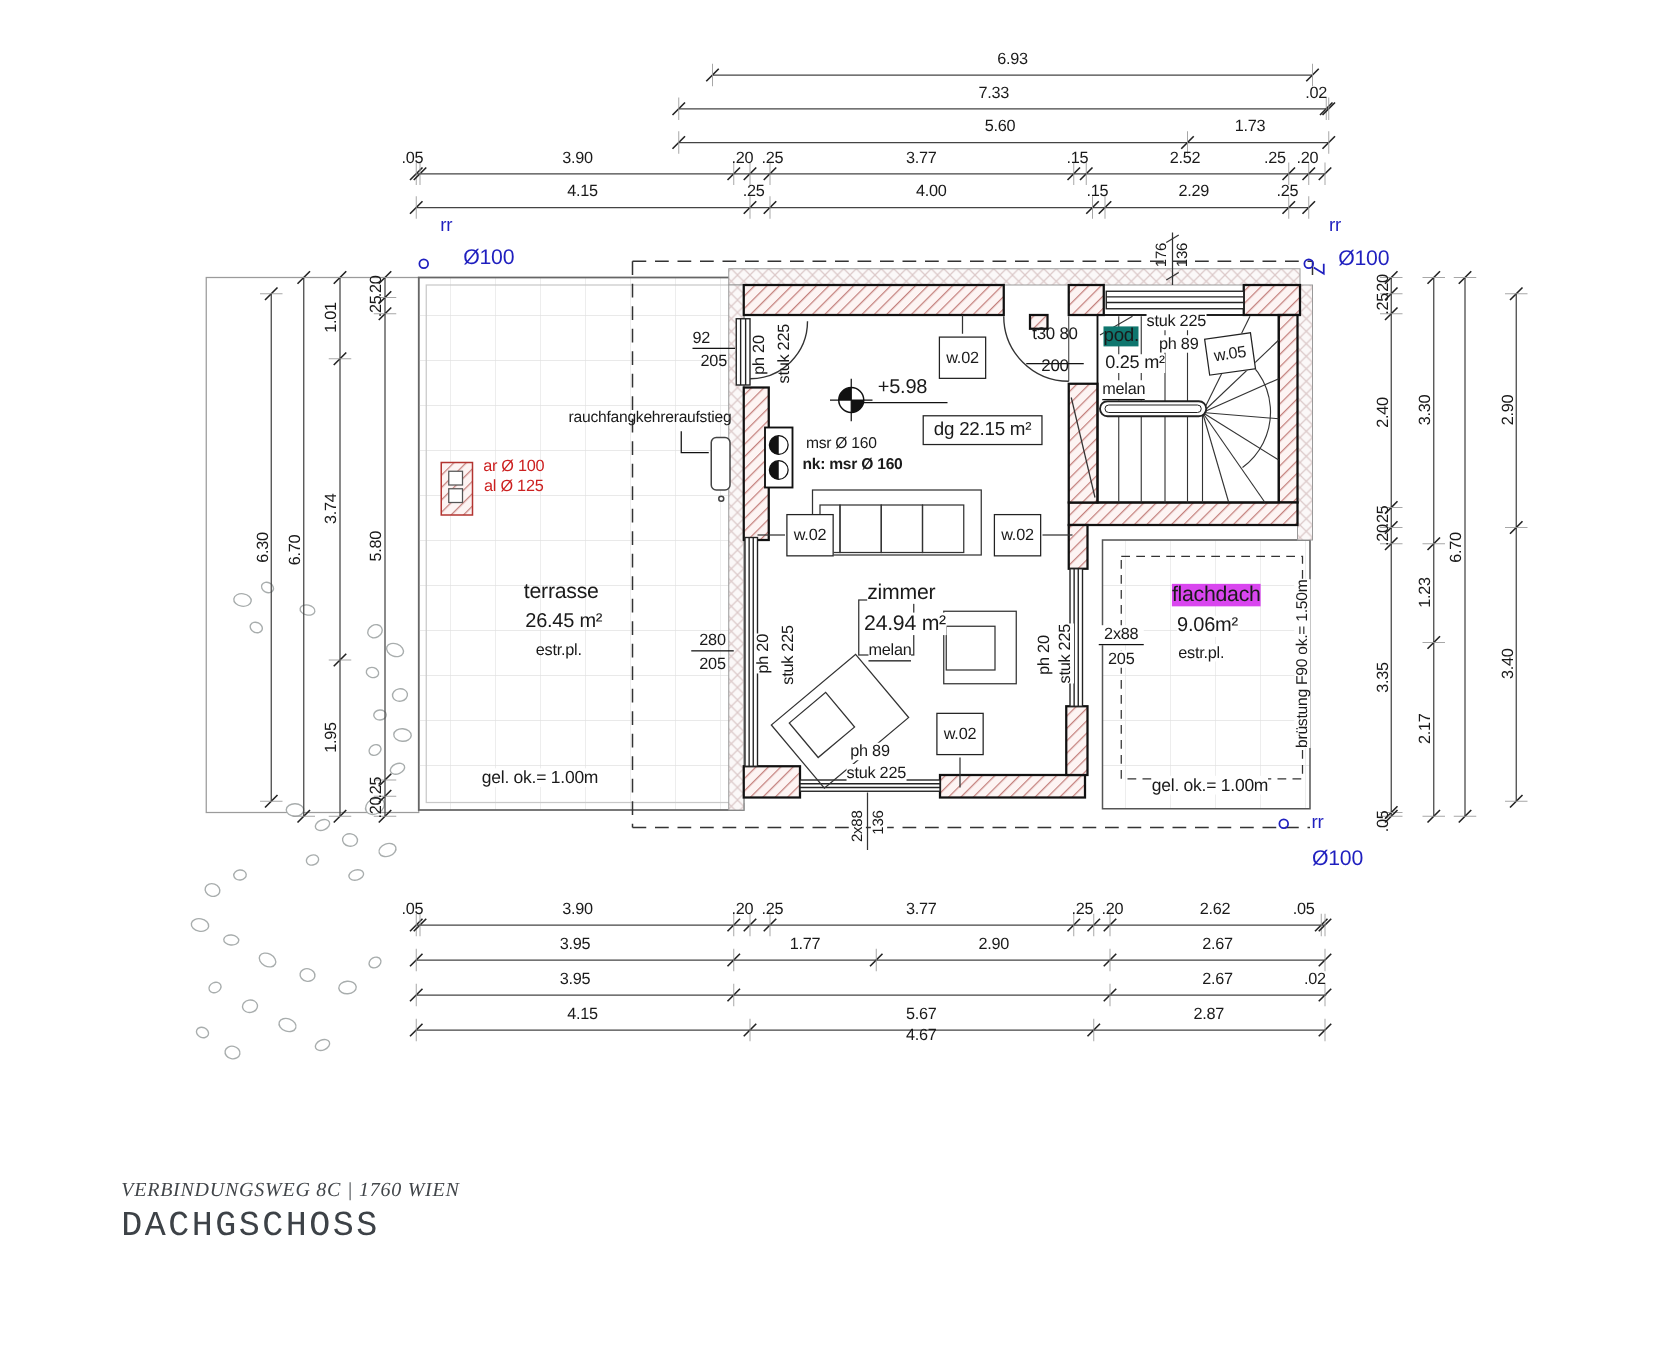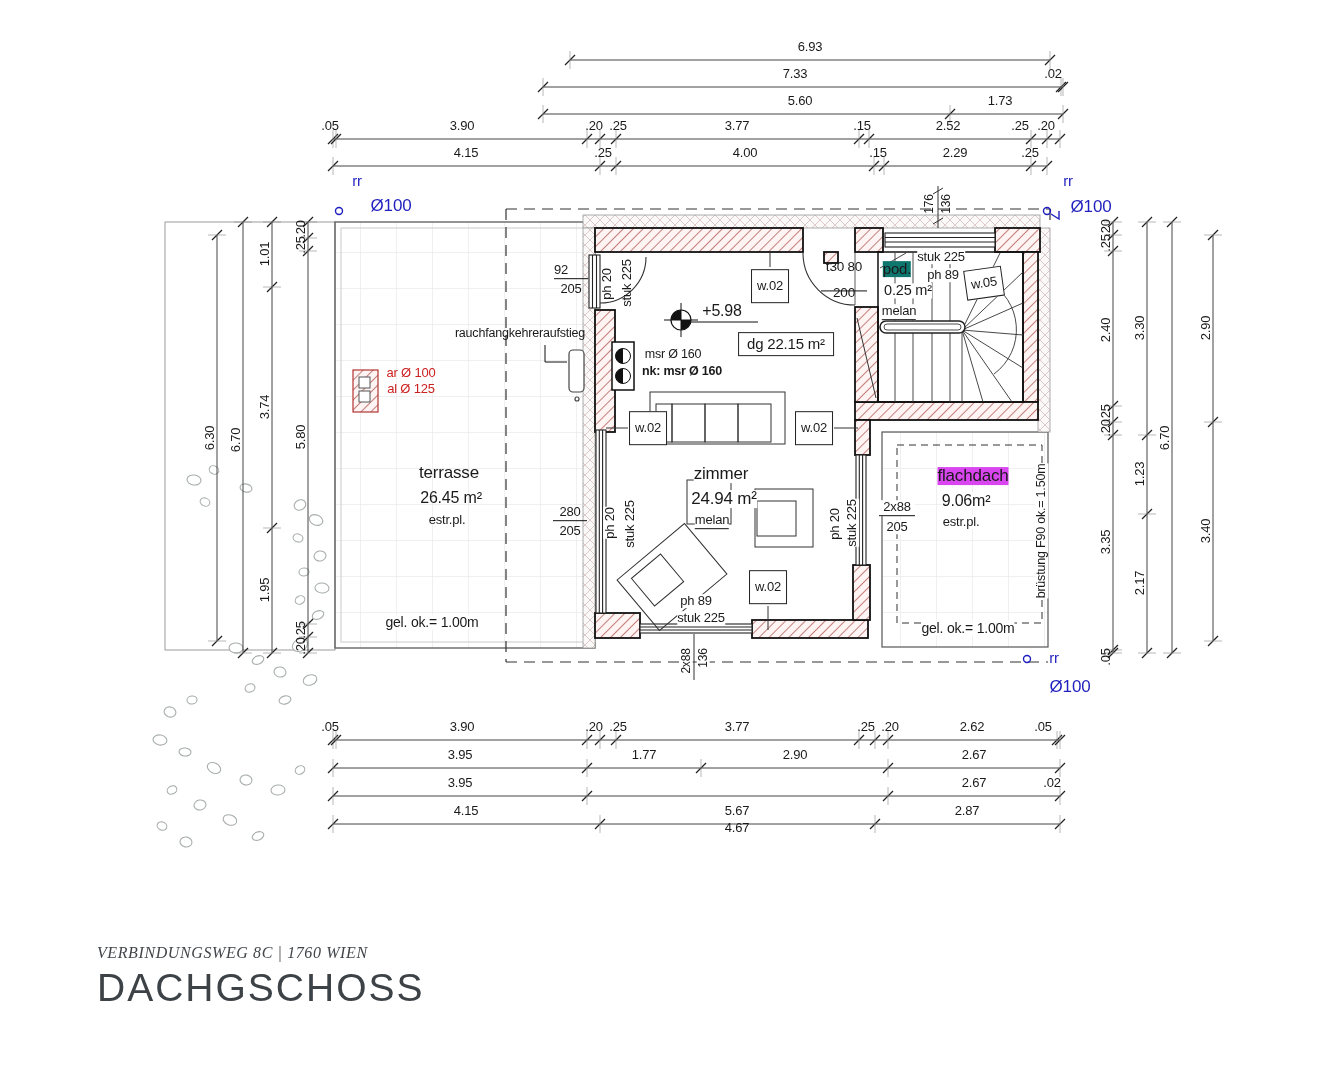--- a/index.html
+++ b/index.html
@@ -5,21 +5,21 @@
   html,body{margin:0;padding:0;background:#fff;}
   #canvas{position:relative;width:1334px;height:1080px;background:#ffffff;
           font-family:"Liberation Sans",sans-serif;overflow:hidden;}
   #plan-svg{position:absolute;left:0;top:0;}
   #labels span.lbl{position:absolute;white-space:nowrap;color:#1a1a1a;
           line-height:1.05;letter-spacing:-0.2px;}
   #labels span.box{border:1.4px solid #222;background:#fff;}
   #titleblock{position:absolute;left:97px;top:944px;color:#42464a;}
   #titleblock .addr{font-family:"Liberation Serif",serif;font-style:italic;
           font-size:16px;letter-spacing:0.6px;}
-  #titleblock .sheet{font-family:Liberation Sans, sans-serif;font-size:39px;
+  #titleblock .sheet{font-family:Liberation Mono, monospace;font-size:28px;
           letter-spacing:2px;color:#3d4247;margin-top:4px;}
 </style>
 </head>
 <body>
 
 <div id="canvas">
 
 <svg id="plan-svg" width="1334" height="1080" viewBox="0 0 1334 1080">
   <defs>
     <pattern id="hr" width="7" height="7" patternUnits="userSpaceOnUse" patternTransform="rotate(45)">

